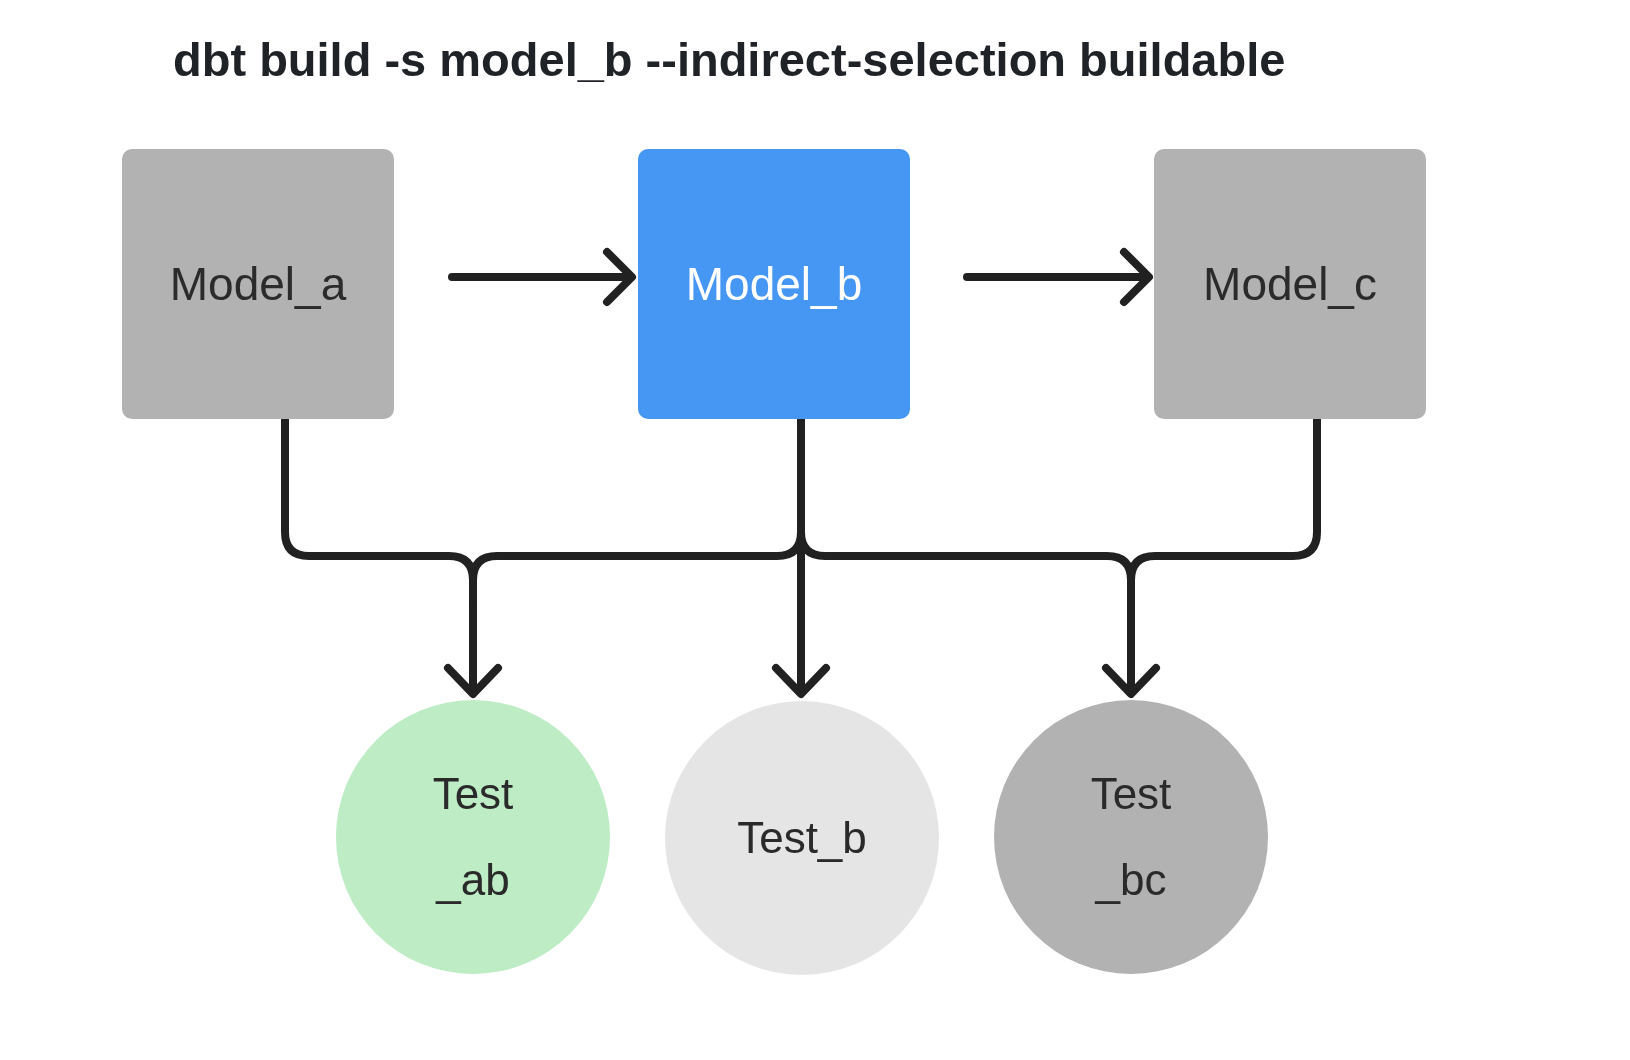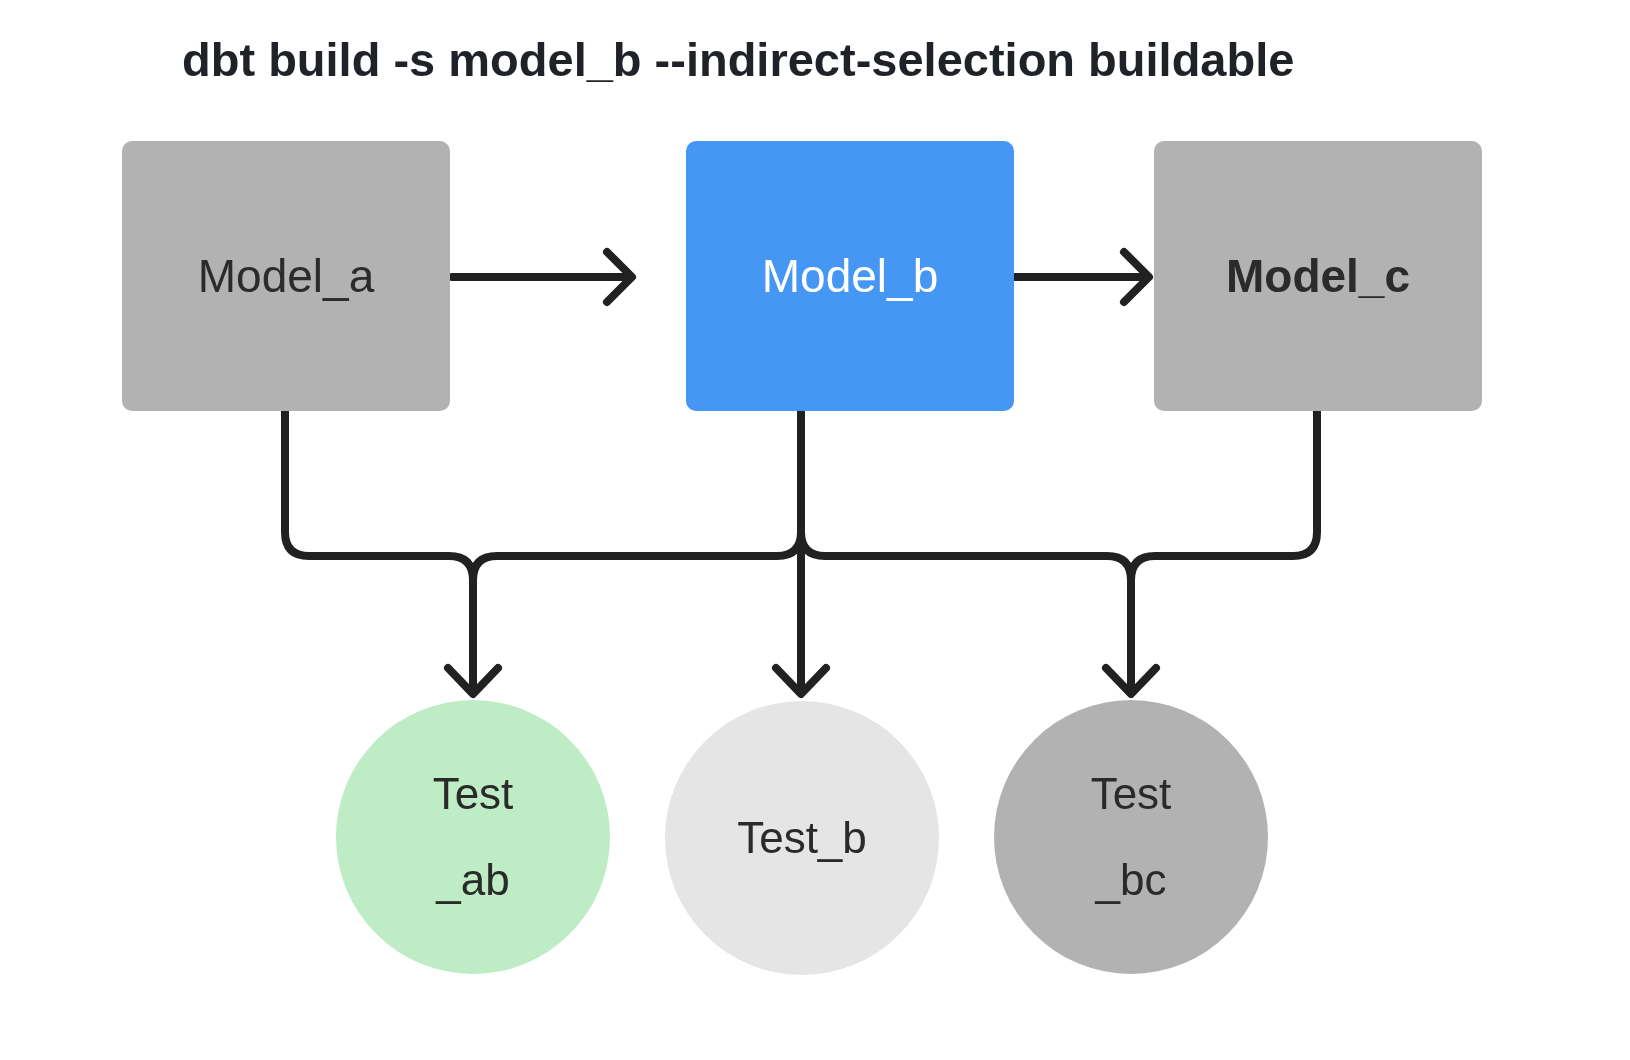--- a/index.html
+++ b/index.html
@@ -10,21 +10,21 @@
   }
   .canvas {
     position: relative;
     width: 1630px;
     height: 1060px;
     background: #ffffff;
     overflow: hidden;
   }
   .title {
     position: absolute;
-    left: 182px;
+    left: 173px;
     top: 32px;
     font-size: 47px;
     font-weight: 600;
     color: #1f2227;
     letter-spacing: 0px;
     white-space: nowrap;
   }
   .edges {
     position: absolute;
     left: 0;
@@ -34,33 +34,33 @@
   }
   .edges path {
     fill: none;
     stroke: #212121;
     stroke-width: 8;
     stroke-linecap: round;
     stroke-linejoin: round;
   }
   .node-box {
     position: absolute;
-    width: 328px;
+    width: 272px;
     height: 270px;
-    top: 141px;
+    top: 149px;
     border-radius: 10px;
     display: flex;
     align-items: center;
     justify-content: center;
     font-size: 46px;
     color: #2b2b2b;
   }
   .box-a { left: 122px; }
-  .box-b { left: 638px; color: #ffffff; margin-left: 48px; }
-  .box-c { left: 1154px; font-weight: bold; }
+  .box-b { left: 638px; color: #ffffff; }
+  .box-c { left: 1154px; }
   .node-circle {
     position: absolute;
     width: 274px;
     height: 274px;
     border-radius: 50%;
     display: flex;
     flex-direction: column;
     align-items: center;
     justify-content: center;
     font-size: 44px;

